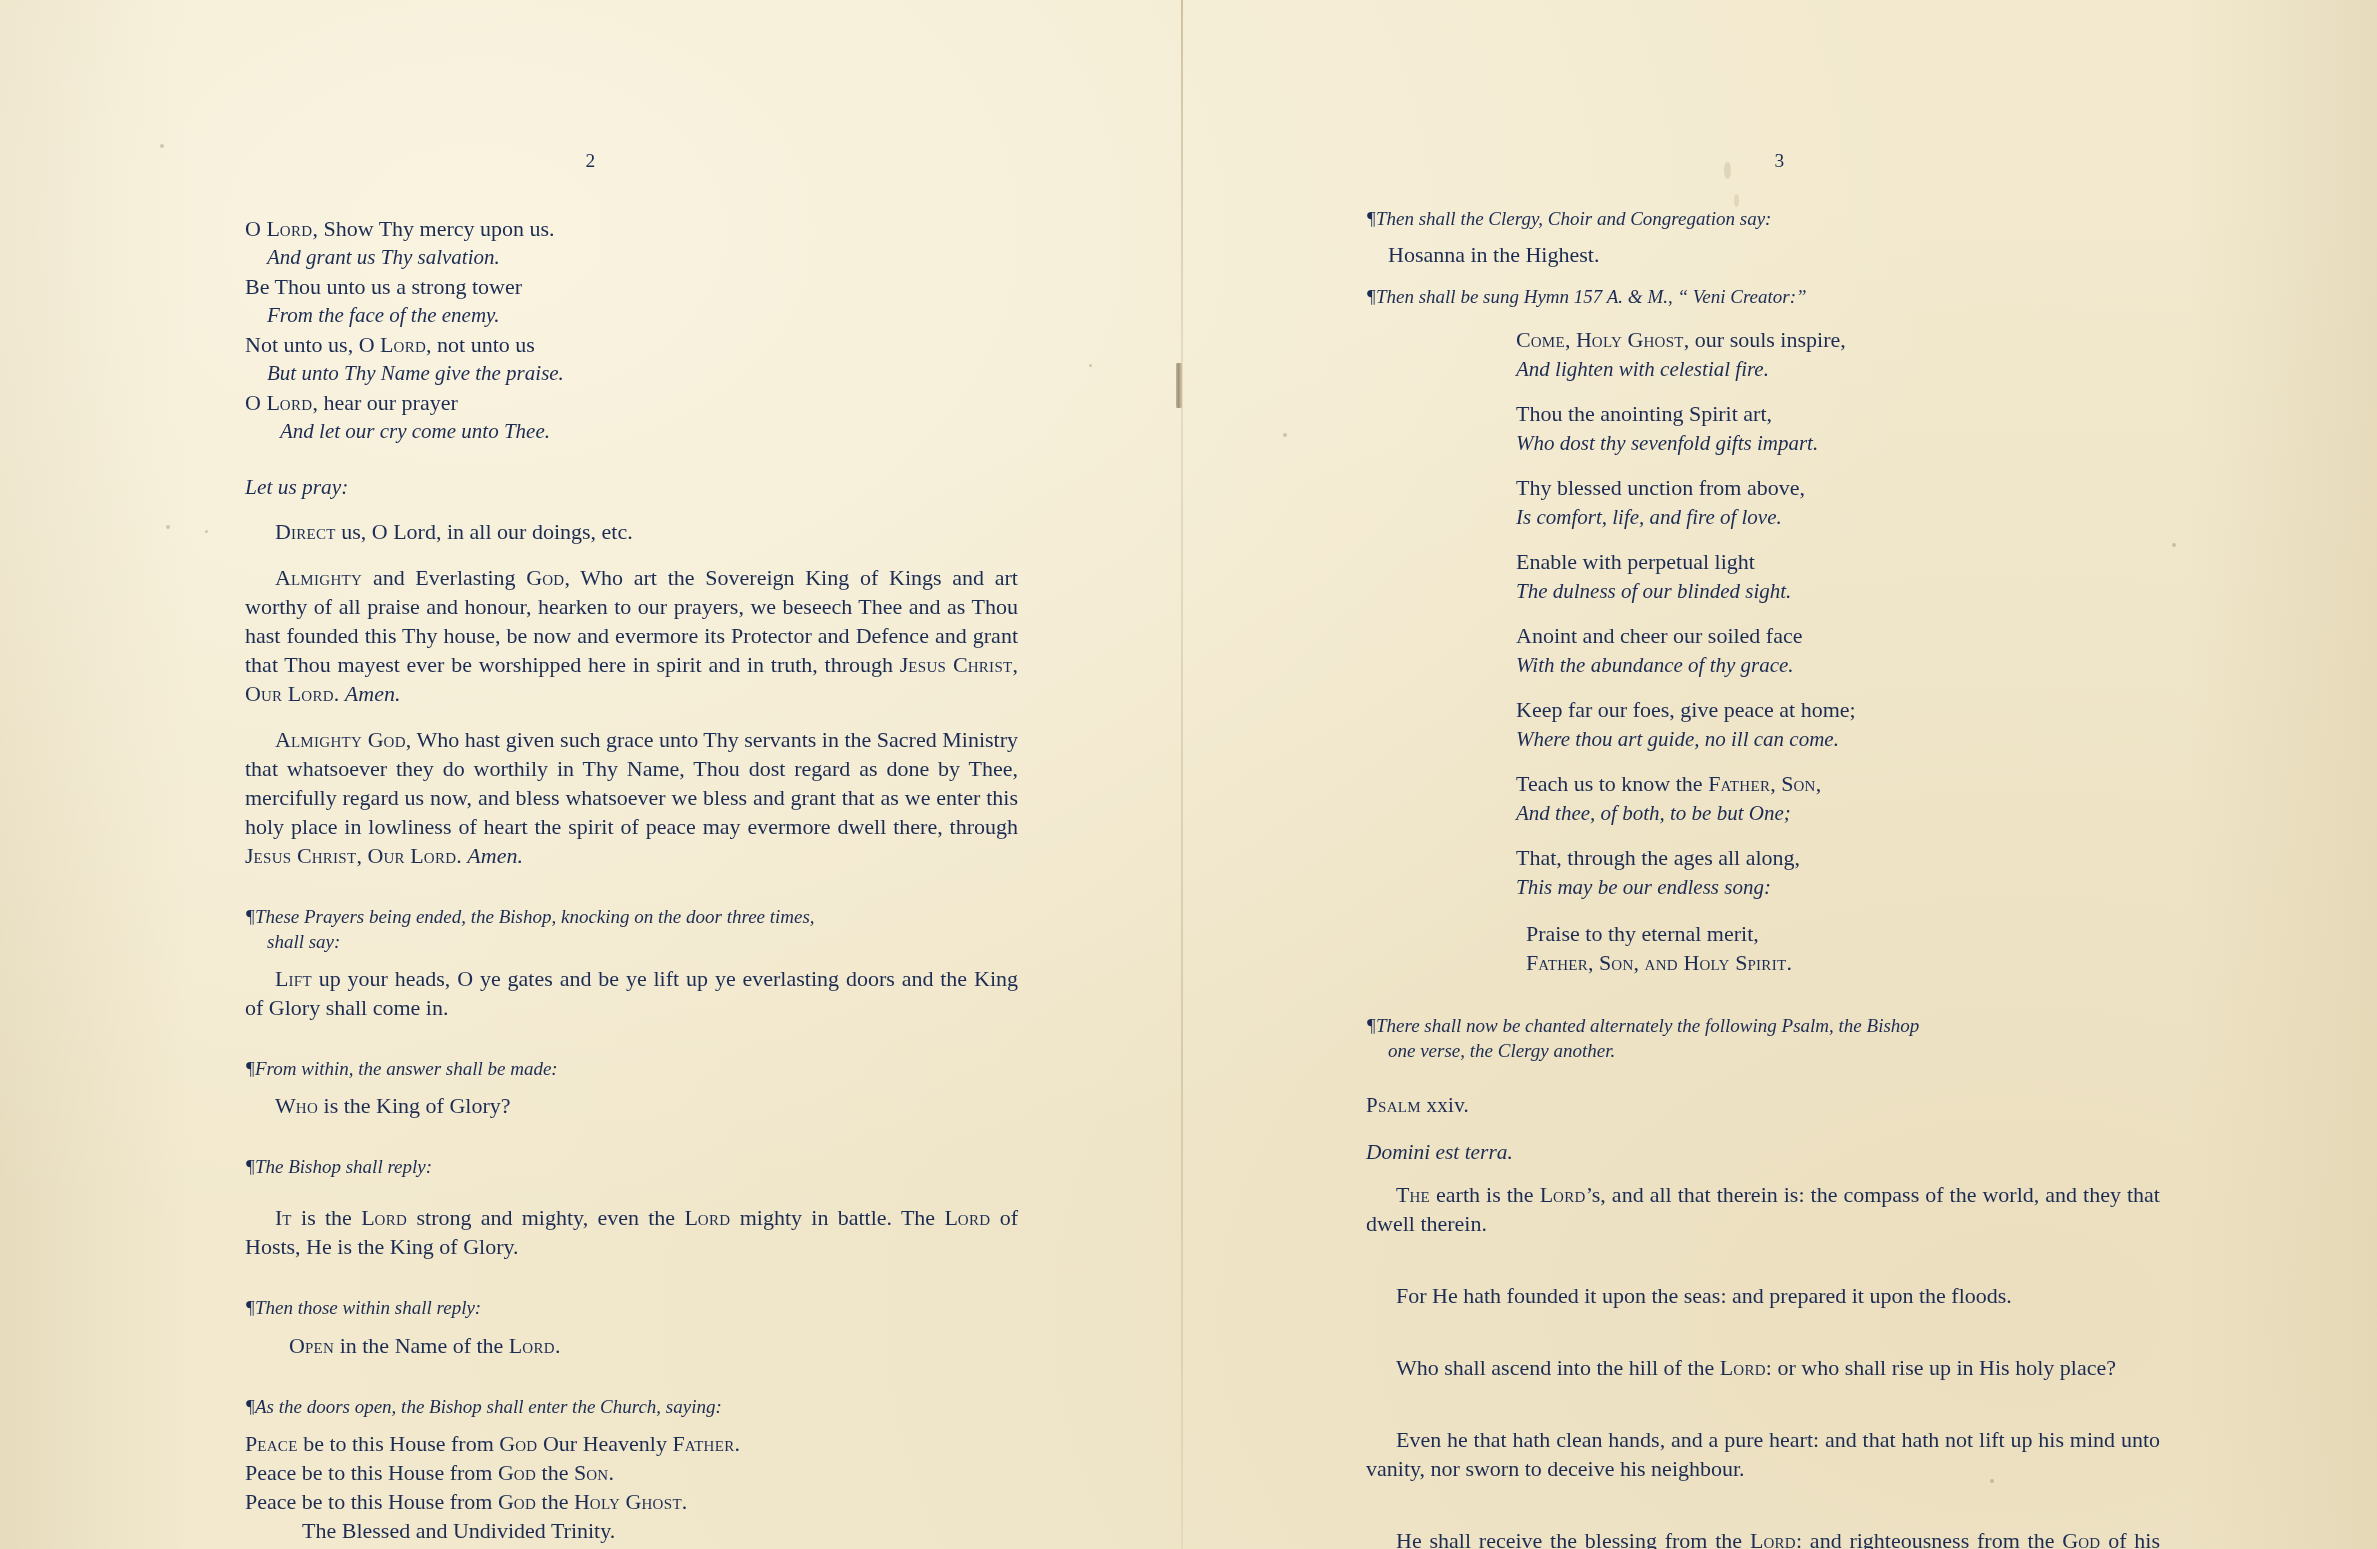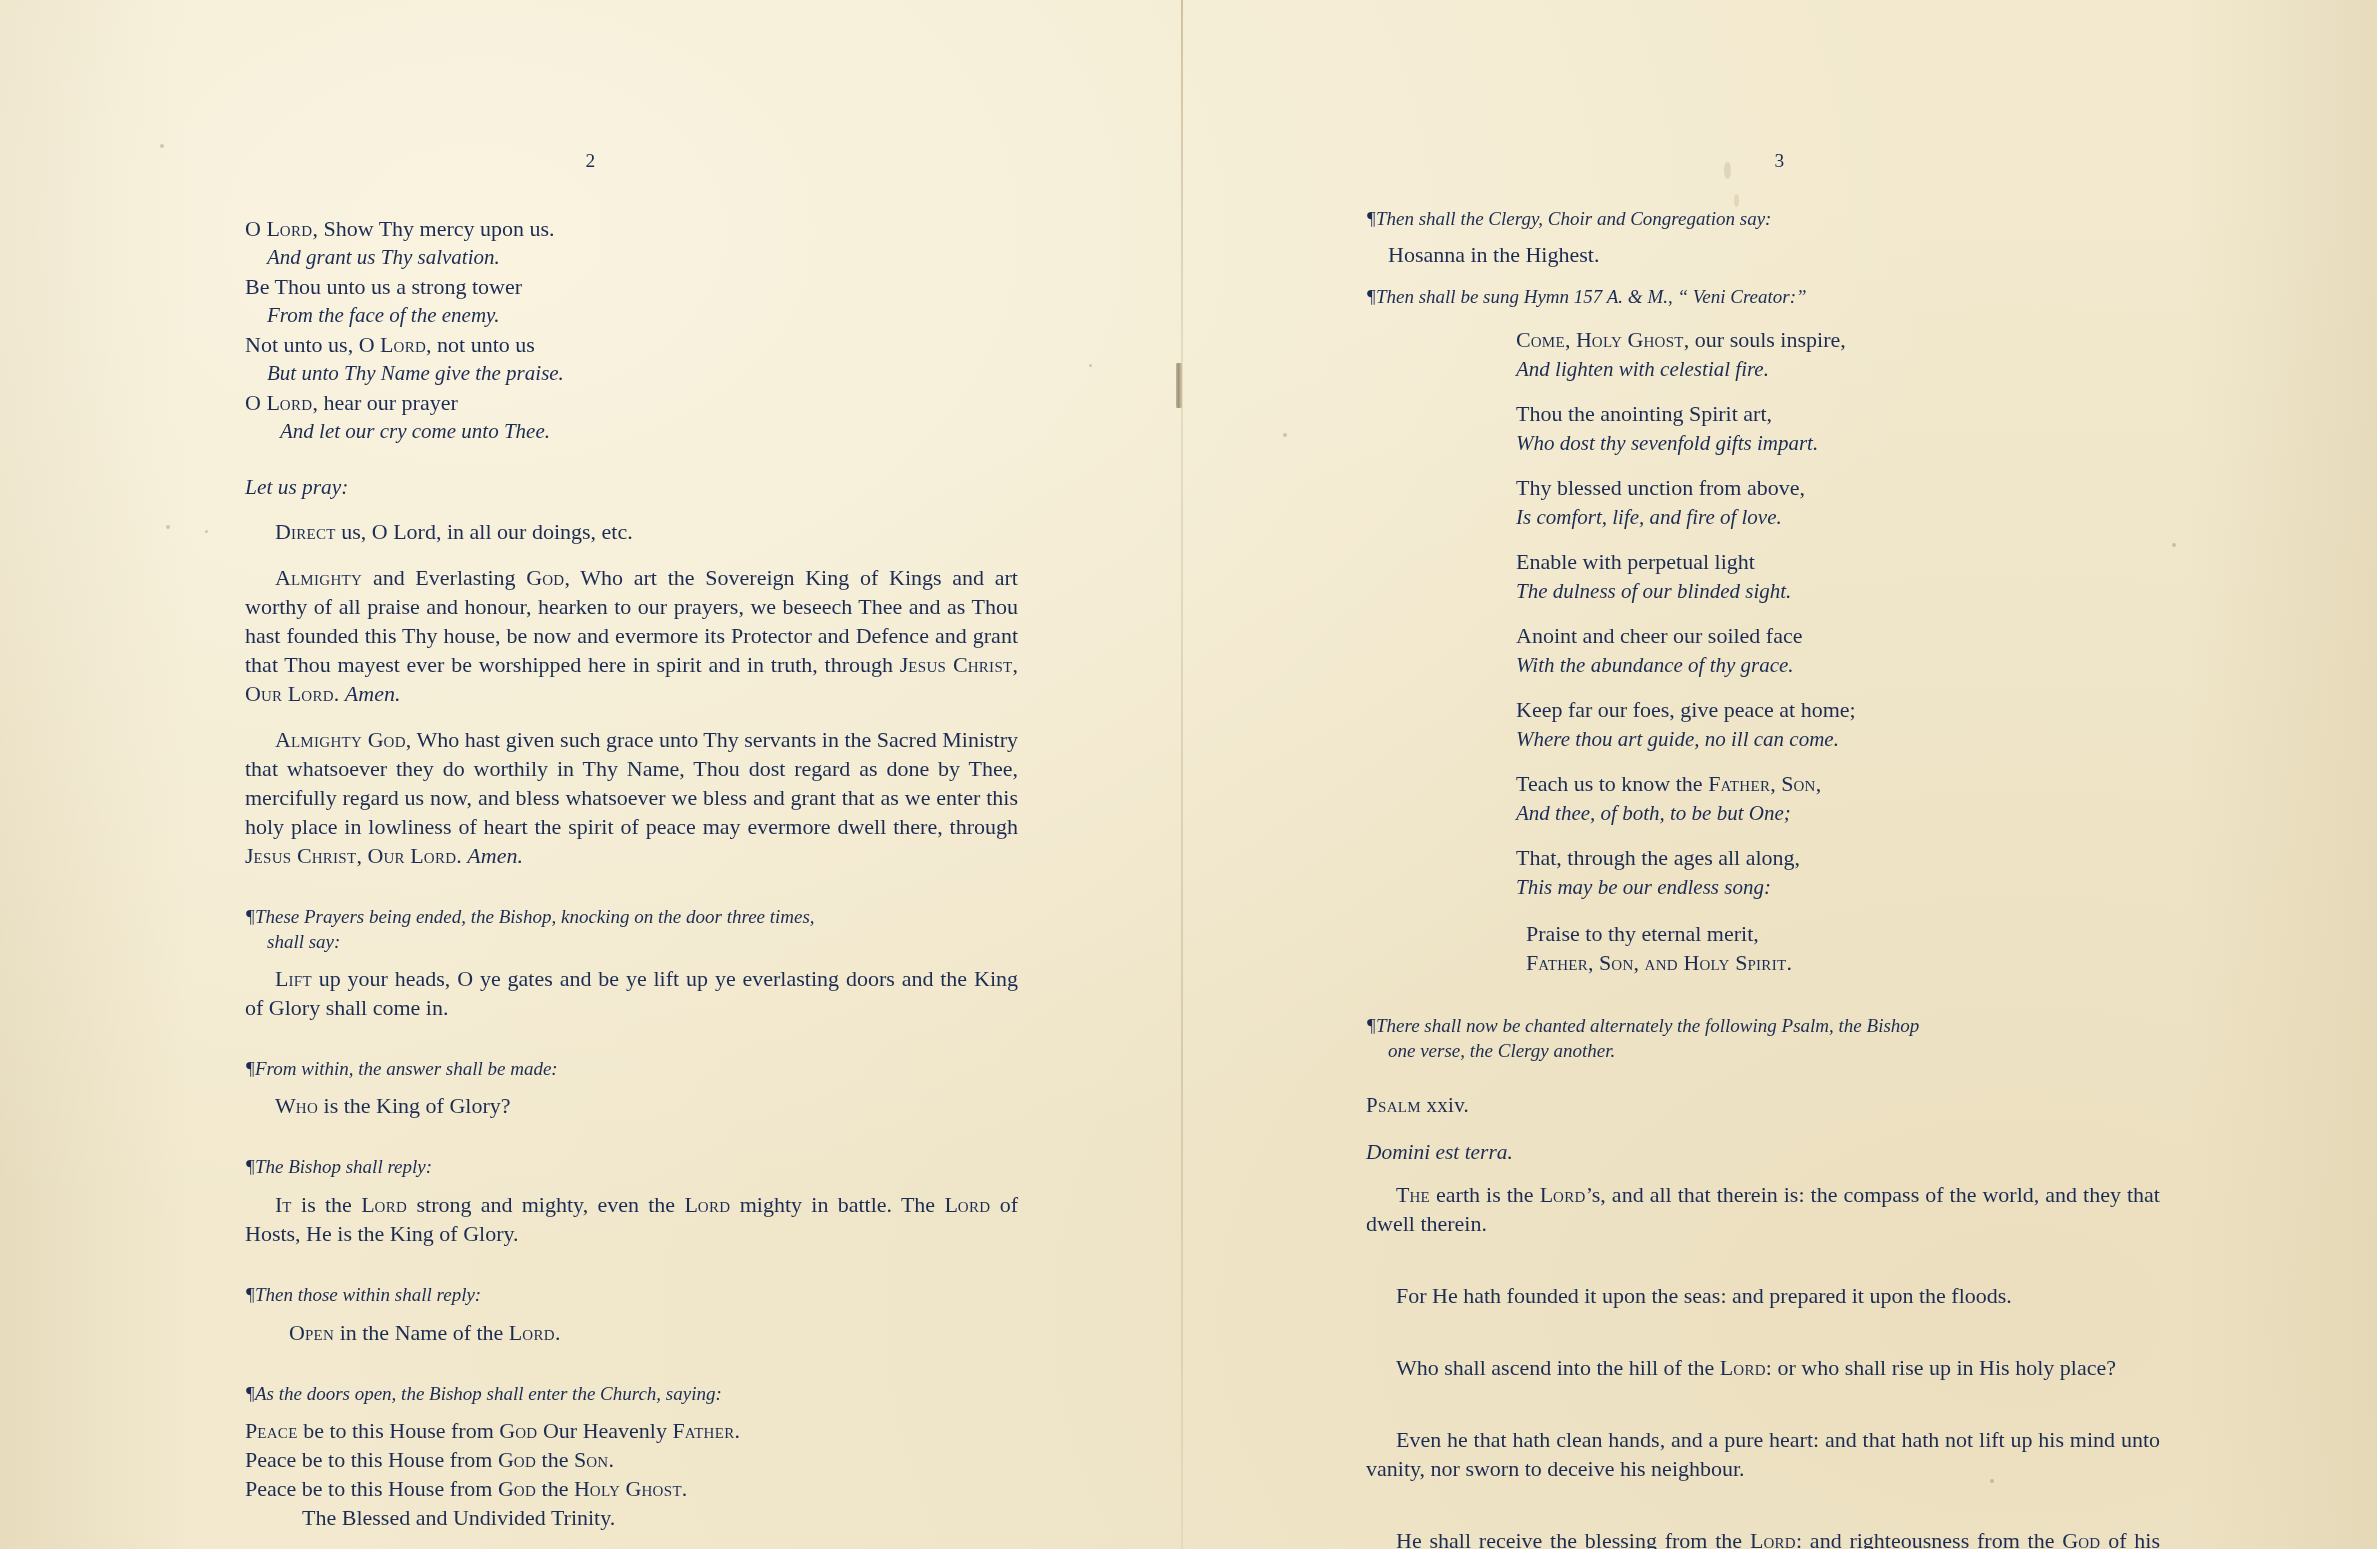--- a/index.html
+++ b/index.html
@@ -189,21 +189,21 @@
 
     <p class="para">A<span class="sc">lmighty</span> G<span class="sc">od</span>, Who hast given such grace unto Thy servants in the Sacred Ministry that whatsoever they do worthily in Thy Name, Thou dost regard as done by Thee, mercifully regard us now, and bless whatsoever we bless and grant that as we enter this holy place in lowliness of heart the spirit of peace may evermore dwell there, through J<span class="sc">esus</span> C<span class="sc">hrist</span>, O<span class="sc">ur</span> L<span class="sc">ord</span>. <i>Amen.</i></p>
 
     <p class="rubric">¶These Prayers being ended, the Bishop, knocking on the door three times,<span class="cont">shall say:</span></p>
     <p class="para" style="margin-top:10.4px;">L<span class="sc">ift</span> up your heads, O ye gates and be ye lift up ye everlasting doors and the King of Glory shall come in.</p>
 
     <p class="rubric">¶From within, the answer shall be made:</p>
     <p class="para" style="margin-top:10.4px;">W<span class="sc">ho</span> is the King of Glory?</p>
 
     <p class="rubric">¶The Bishop shall reply:</p>
-    <p class="para" style="margin-top:11px;">I<span class="sc">t</span> is the L<span class="sc">ord</span> strong and mighty, even the L<span class="sc">ord</span> mighty in battle.   The L<span class="sc">ord</span> of Hosts, He is the King of Glory.</p>
+    <p class="para" style="margin-top:24px;">I<span class="sc">t</span> is the L<span class="sc">ord</span> strong and mighty, even the L<span class="sc">ord</span> mighty in battle.   The L<span class="sc">ord</span> of Hosts, He is the King of Glory.</p>
 
     <p class="rubric">¶Then those within shall reply:</p>
     <p class="para" style="margin-top:10.4px; text-indent:44px;">O<span class="sc">pen</span> in the Name of the L<span class="sc">ord</span>.</p>
 
     <p class="rubric">¶As the doors open, the Bishop shall enter the Church, saying:</p>
     <div style="margin-top:10.4px;">
       <p class="ln">P<span class="sc">eace</span> be to this House from G<span class="sc">od</span> Our Heavenly F<span class="sc">ather</span>.</p>
       <p class="ln">Peace be to this House from G<span class="sc">od</span> the S<span class="sc">on</span>.</p>
       <p class="ln">Peace be to this House from G<span class="sc">od</span> the H<span class="sc">oly</span> G<span class="sc">host</span>.</p>
       <p class="ln ind2" style="padding-left:57px;">The Blessed and Undivided Trinity.</p>

